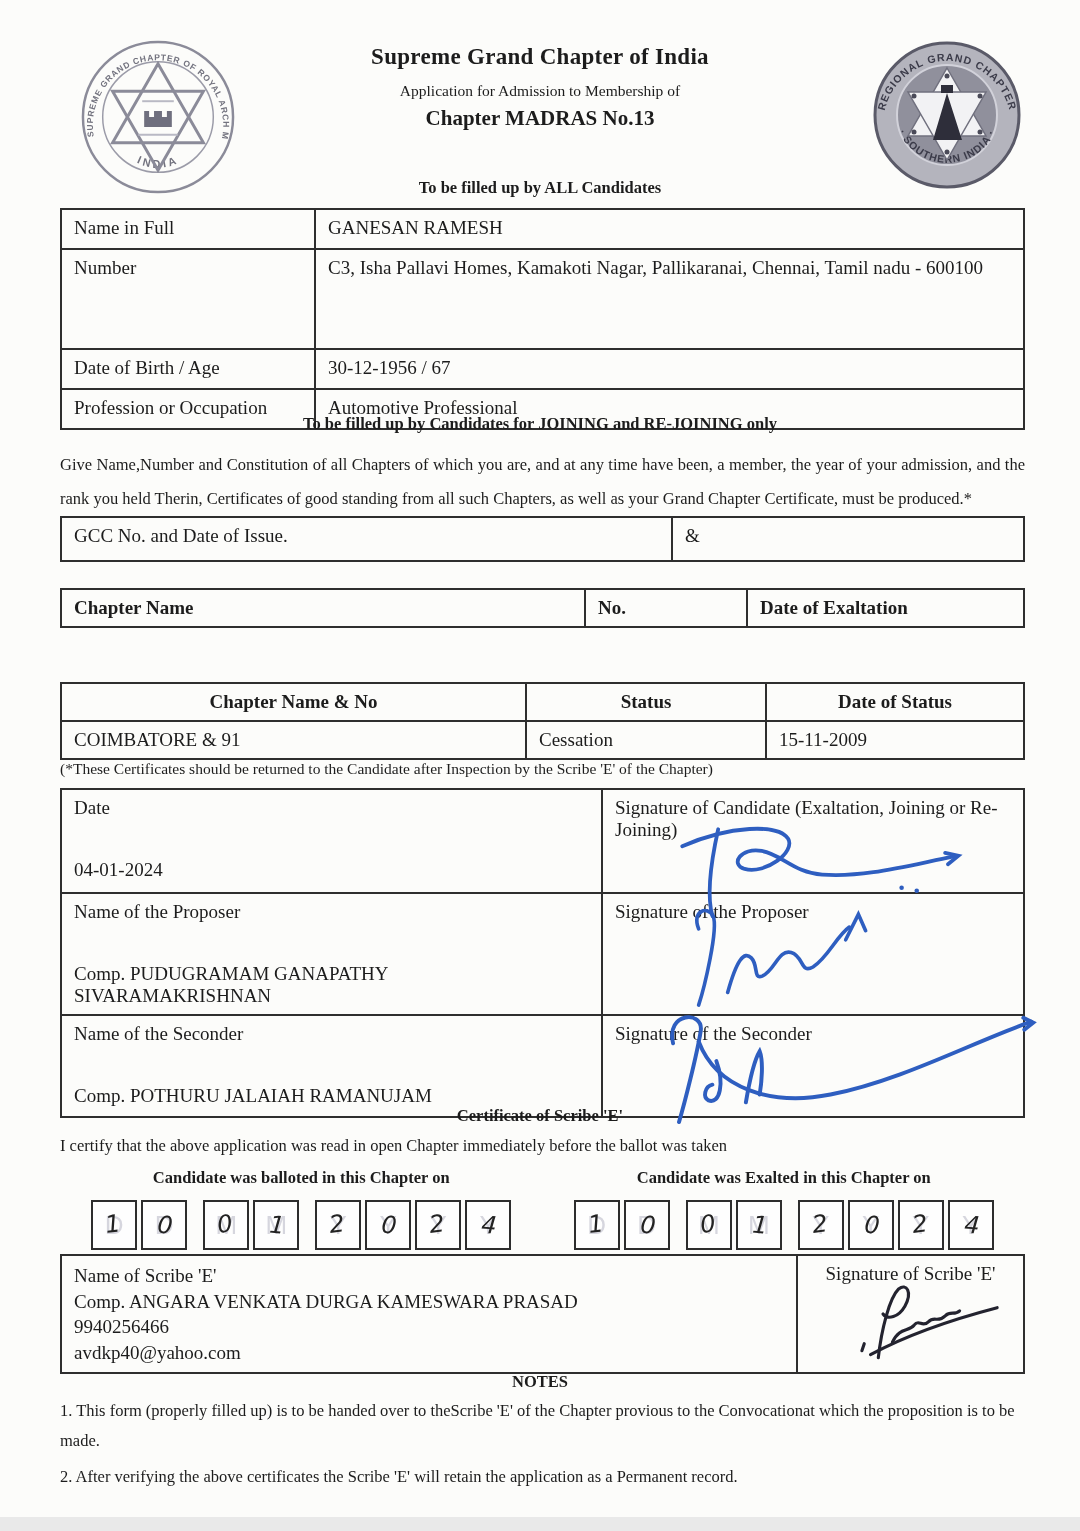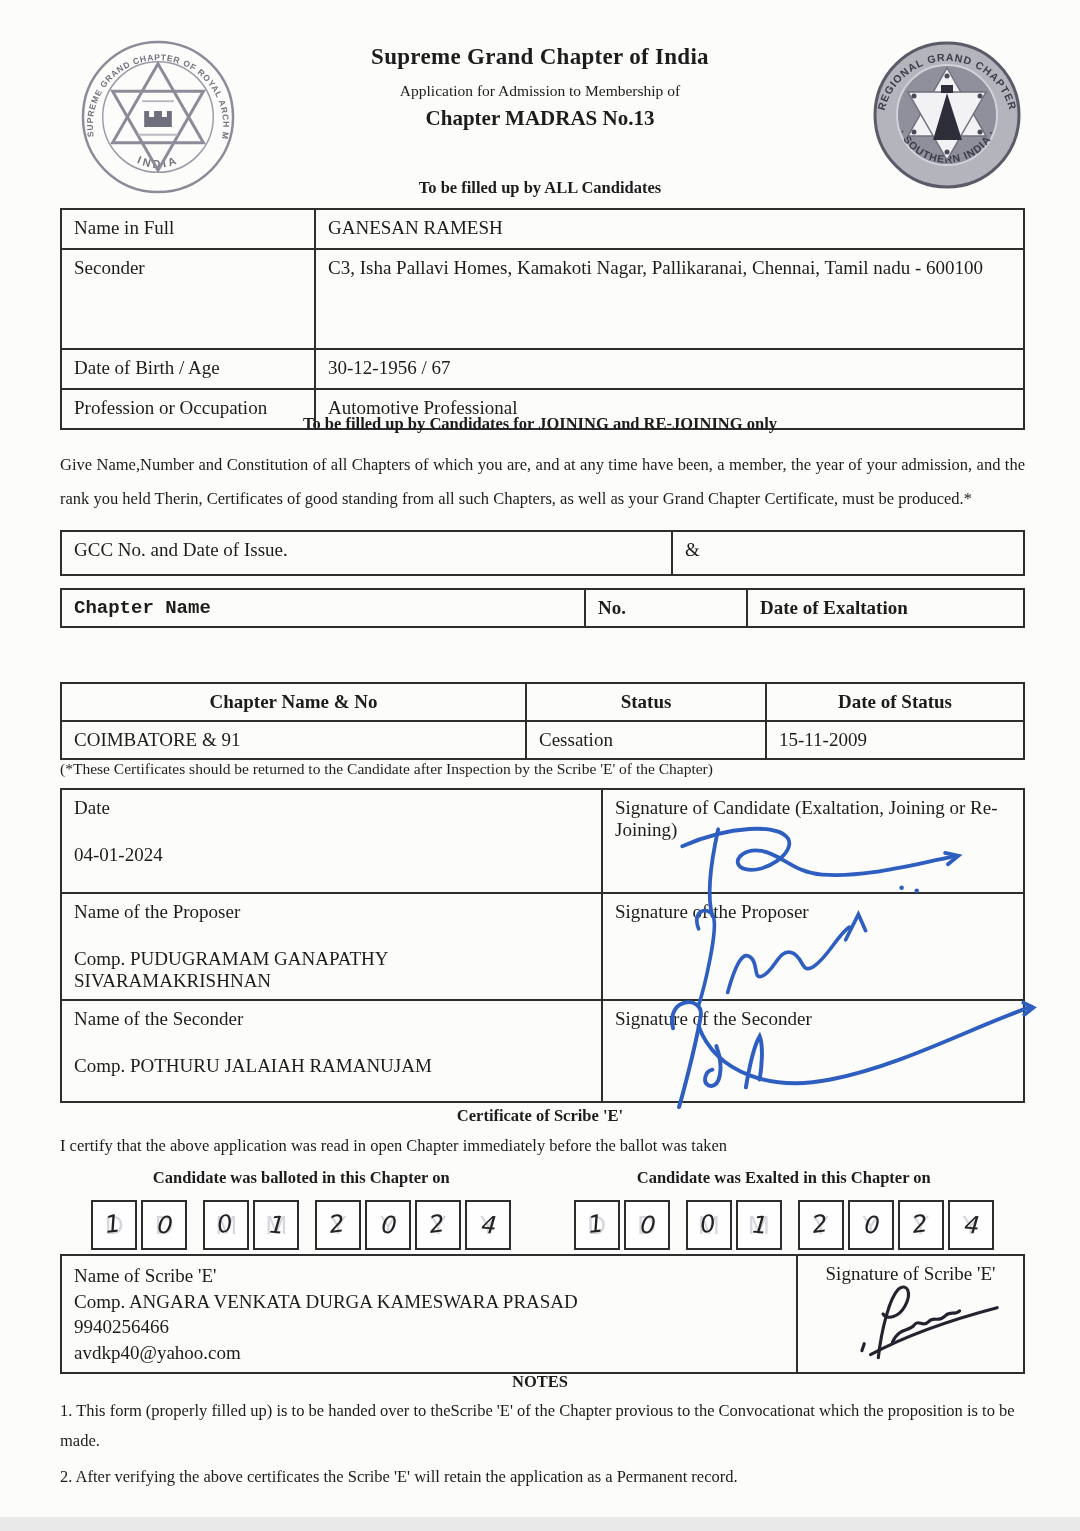--- a/index.html
+++ b/index.html
@@ -23,36 +23,36 @@
   td,th{border:2px solid #2e2e2e;padding:7px 12px;font-size:19px;vertical-align:top;text-align:left;}
   th{font-weight:bold;}
   .tbl{position:absolute;left:60px;width:965px;}
 
   .lbl-col{width:228px;}
   .addr-row td{height:84px;}
   .one-line td{height:24px;}
 
   .gcc-left{width:585px;}
 
-  .exalt-c1{width:498px;font-family:Liberation Mono, monospace;}
+  .exalt-c1{width:498px;}
   .exalt-c2{width:136px;}
 
   .status-c1{width:439px;}
   .status-c2{width:214px;}
   .status-head th{text-align:center;}
 
   .note-line{font-size:15.5px;}
 
   
   .sig-left{width:515px;}
   .sig-r1 td{height:88px;}
   .sig-r2 td{height:88px;}
   .sig-r3 td{height:86px;}
   .sig-cell{position:relative;overflow:visible;margin-top:8px;}
-  .sig-name{margin-top:25px;}
+  .sig-name{margin-top:40px;}
   .sigsvg{position:absolute;z-index:2;pointer-events:none;}
 
   
   .ballot-row{display:flex;left:60px;width:965px;}
   .ballot-col{width:50%;display:flex;flex-direction:column;align-items:center;gap:12px;}
   .dgroups{display:flex;gap:16px;}
   .dbgroup{display:flex;gap:4px;}
   .dbox{position:relative;width:42px;height:46px;border:2.5px solid #2d2d2d;background:#fefefe;}
   .ph{position:absolute;inset:0;display:flex;align-items:center;justify-content:center;
       font-family:"Liberation Sans",sans-serif;font-size:26px;color:#d6d6de;}
@@ -131,38 +131,38 @@
 
   <div class="abs centered h-bold" style="top:178px;">To be filled up by ALL Candidates</div>
 
   <table class="tbl" style="top:208px;">
     <tbody>
         <tr class="one-line">
       <td class="lbl-col">Name in Full</td>
       <td>GANESAN RAMESH</td>
     </tr>
     <tr class="addr-row">
-      <td class="lbl-col">Seconder</td>
+      <td class="lbl-col">Number</td>
       <td>C3, Isha Pallavi Homes, Kamakoti Nagar, Pallikaranai, Chennai, Tamil nadu - 600100</td>
     </tr>
     <tr class="one-line">
       <td class="lbl-col">Date of Birth / Age</td>
       <td>30-12-1956 / 67</td>
     </tr>
     <tr class="one-line">
       <td class="lbl-col">Profession or Occupation</td>
       <td>Automotive Professional</td>
     </tr>
   </tbody>
     </table>
 
   <div class="abs centered h-bold" style="top:414px;">To be filled up by Candidates for JOINING and RE-JOINING only</div>
   <div class="abs content para" style="top:448px;">Give Name,Number and Constitution of all Chapters of which you are, and at any time have been, a member, the year of your admission, and the rank you held Therin, Certificates of good standing from all such Chapters, as well as your Grand Chapter Certificate, must be produced.*</div>
 
-  <table class="tbl" style="top:530px;">
+  <table class="tbl" style="top:516px;">
     <tbody>
         <tr>
       <td class="gcc-left" style="height:28px;">GCC No. and Date of Issue.</td>
       <td>&amp;</td>
     </tr>
   </tbody>
     </table>
 
   <table class="tbl" style="top:588px;">
     <tbody>

